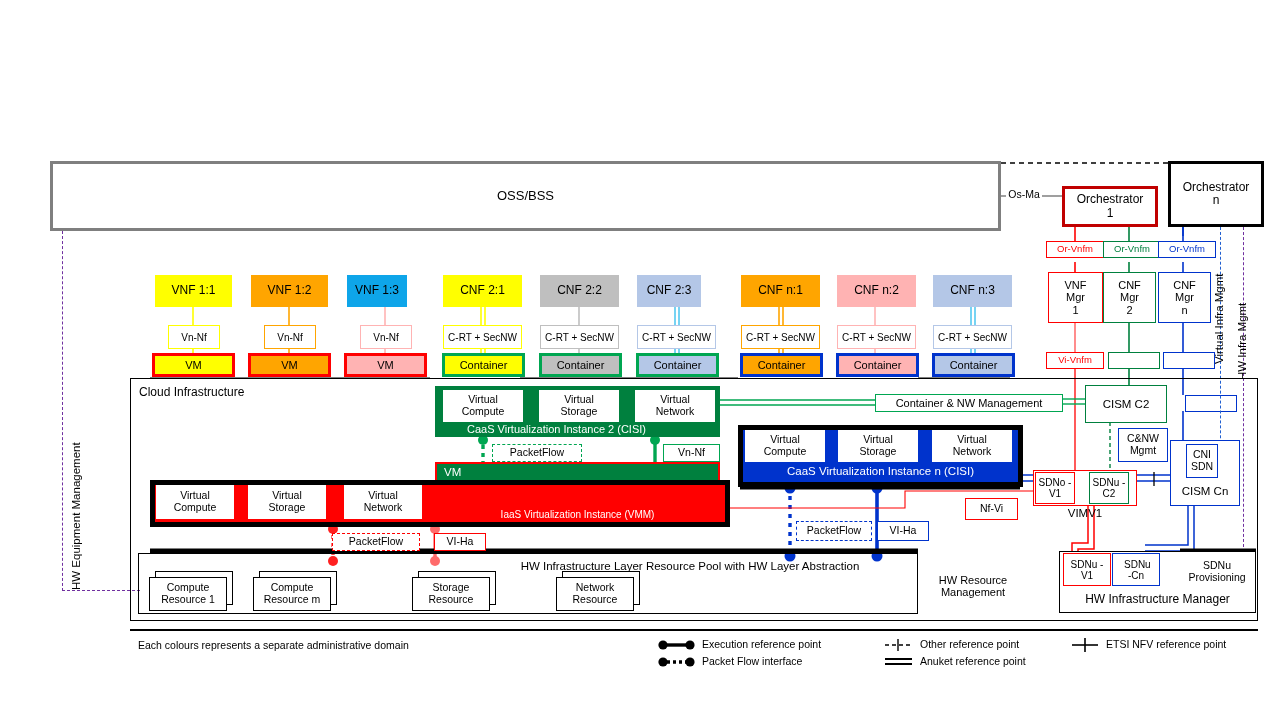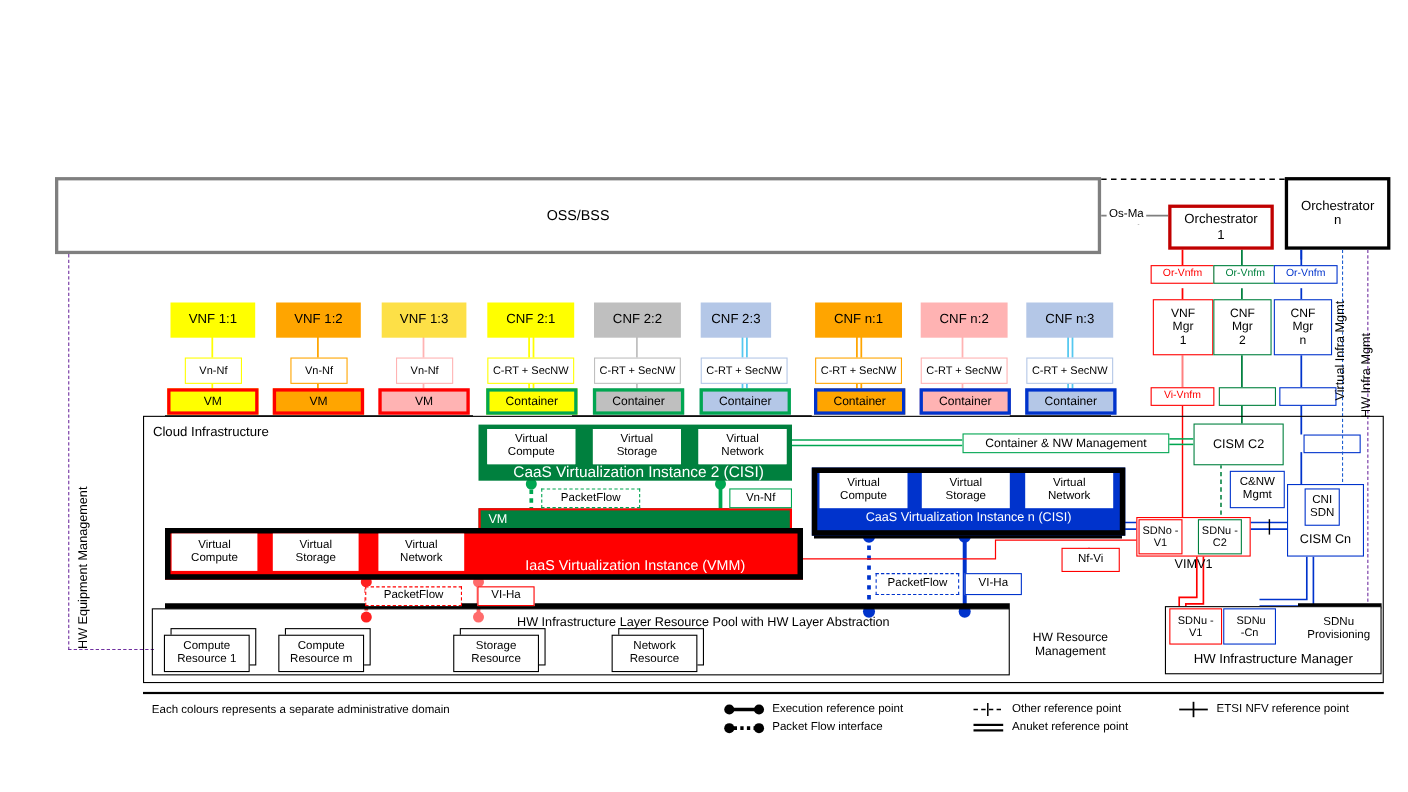--- a/index.html
+++ b/index.html
@@ -204,21 +204,21 @@
 <div class="abs ctr nfbox" style="left:251px;top:275px;width:77px;height:32px;background:#ffa500;">
   <span>VNF 1:2</span>
   </div>
 <div class="abs ctr" style="left:264px;top:325px;width:52px;height:24px;border:1px solid #ffa500;background:#fff;font-size:10px;">
   <span>Vn-Nf</span>
   </div>
 <div class="abs ctr" style="left:248px;top:353px;width:83px;height:24px;border:3px solid #ff0000;background:#ffa500;font-size:11px;">
   <span>VM</span>
   </div>
 
-<div class="abs ctr nfbox" style="left:347px;top:275px;width:77px;height:32px;background:#fde047;">
+<div class="abs ctr nfbox" style="left:347px;top:275px;width:60px;height:32px;background:#0ea5e9;">
   <span>VNF 1:3</span>
   </div>
 <div class="abs ctr" style="left:360px;top:325px;width:52px;height:24px;border:1px solid #ffb3b3;background:#fff;font-size:10px;">
   <span>Vn-Nf</span>
   </div>
 <div class="abs ctr" style="left:344px;top:353px;width:83px;height:24px;border:3px solid #ff0000;background:#ffb3b3;font-size:11px;">
   <span>VM</span>
   </div>
 
 <div class="abs ctr nfbox" style="left:443px;top:275px;width:79px;height:32px;background:#ffff00;">
@@ -289,21 +289,21 @@
 <div class="abs" style="left:435px;top:386px;width:285px;height:51px;background:#00803e;"></div>
 <div class="abs ctr" style="left:443px;top:390px;width:80px;height:32px;background:#fff;border:1px solid #fff;font-size:10.5px;flex-direction:column;">
   <span style="white-space:pre-line;width:60px;">Virtual Compute</span>
   </div>
 <div class="abs ctr" style="left:539px;top:390px;width:80px;height:32px;background:#fff;border:1px solid #fff;font-size:10.5px;">
   <span style="white-space:pre-line;width:60px;">Virtual Storage</span>
   </div>
 <div class="abs ctr" style="left:635px;top:390px;width:80px;height:32px;background:#fff;border:1px solid #fff;font-size:10.5px;">
   <span style="white-space:pre-line;width:60px;">Virtual Network</span>
   </div>
-<div class="abs ctr" style="left:438px;top:422px;width:285px;height:15px;color:#fff;font-size:14px;">
+<div class="abs ctr" style="left:414px;top:422px;width:285px;height:15px;color:#fff;font-size:11px;">
   <span>CaaS Virtualization Instance 2 (CISI)</span>
   </div>
 
 <div class="abs" style="left:435px;top:462px;width:285px;height:20px;background:#00803e;border:2px solid #ff0000;"></div>
 <div class="abs lt" style="left:444px;top:466px;width:60px;height:14px;color:#fff;font-size:11.5px;">
   <span>VM</span>
   </div>
 
 <div class="abs ctr" style="left:492px;top:444px;width:90px;height:18px;border:1.2px dashed #00a651;background:#fff;font-size:10.5px;">
   <span>PacketFlow</span>
@@ -336,36 +336,36 @@
 <div class="abs" style="left:150px;top:480px;width:580px;height:47px;background:#ff0000;border:5px solid #000;"></div>
 <div class="abs ctr" style="left:156px;top:485px;width:78px;height:34px;background:#fff;font-size:10.5px;">
   <span style="white-space:pre-line;width:62px;">Virtual Compute</span>
   </div>
 <div class="abs ctr" style="left:248px;top:485px;width:78px;height:34px;background:#fff;font-size:10.5px;">
   <span style="white-space:pre-line;width:62px;">Virtual Storage</span>
   </div>
 <div class="abs ctr" style="left:344px;top:485px;width:78px;height:34px;background:#fff;font-size:10.5px;">
   <span style="white-space:pre-line;width:62px;">Virtual Network</span>
   </div>
-<div class="abs ctr" style="left:430px;top:505px;width:295px;height:18px;color:#fff;font-size:13px;">
+<div class="abs ctr" style="left:430px;top:505px;width:295px;height:18px;color:#fff;font-size:10px;">
   <span>IaaS Virtualization Instance (VMM)</span>
   </div>
 
 <div class="abs ctr" style="left:332px;top:533px;width:88px;height:18px;border:1.2px dashed #ff0000;background:#fff;font-size:10.5px;">
   <span>PacketFlow</span>
   </div>
 <div class="abs ctr" style="left:434px;top:533px;width:52px;height:18px;border:1.2px solid #ff0000;background:#fff;font-size:10.5px;">
   <span>VI-Ha</span>
   </div>
 <div class="abs ctr" style="left:965px;top:498px;width:53px;height:22px;border:1.2px solid #ff0000;background:#fff;font-size:10.5px;">
   <span>Nf-Vi</span>
   </div>
 
 <div class="abs" style="left:138px;top:553px;width:780px;height:61px;border:1.4px solid #000;background:transparent;"></div>
-<div class="abs ctr" style="left:470px;top:558px;width:440px;height:16px;font-size:11.5px;justify-content:flex-start;">
+<div class="abs ctr" style="left:470px;top:558px;width:440px;height:16px;font-size:11.5px;justify-content:center;">
   <span>HW Infrastructure Layer Resource Pool with HW Layer Abstraction</span>
   </div>
 
 <div class="abs" style="left:155px;top:571px;width:78px;height:34px;border:1px solid #000;background:#fff;"></div>
 <div class="abs ctr" style="left:149px;top:577px;width:78px;height:34px;border:1px solid #000;background:#fff;font-size:10.5px;">
   <span style="white-space:pre-line;width:66px;">Compute Resource 1</span>
   </div>
 
 <div class="abs" style="left:259px;top:571px;width:78px;height:34px;border:1px solid #000;background:#fff;"></div>
 <div class="abs ctr" style="left:253px;top:577px;width:78px;height:34px;border:1px solid #000;background:#fff;font-size:10.5px;">

